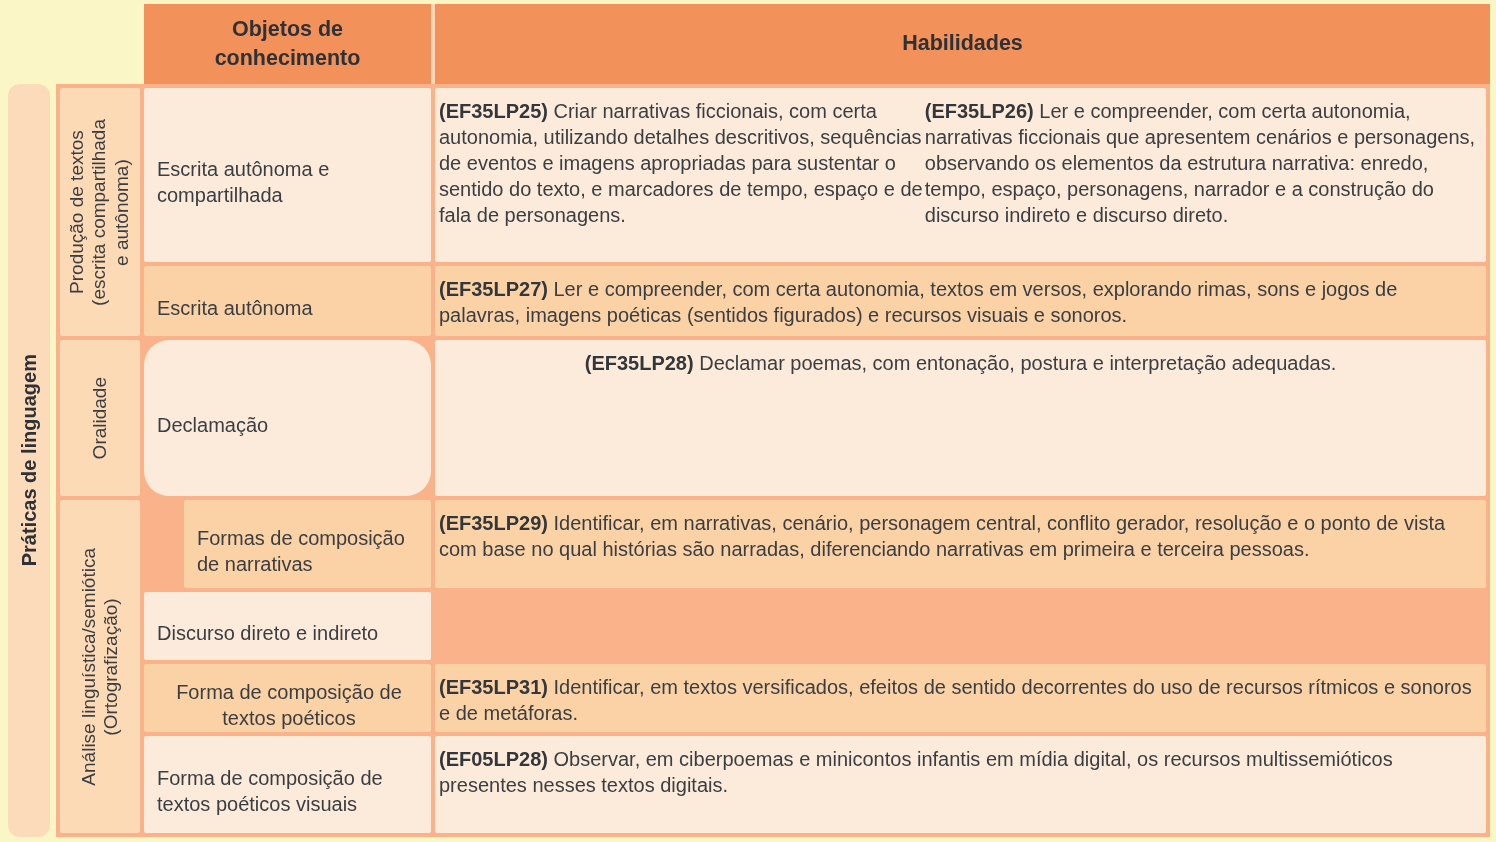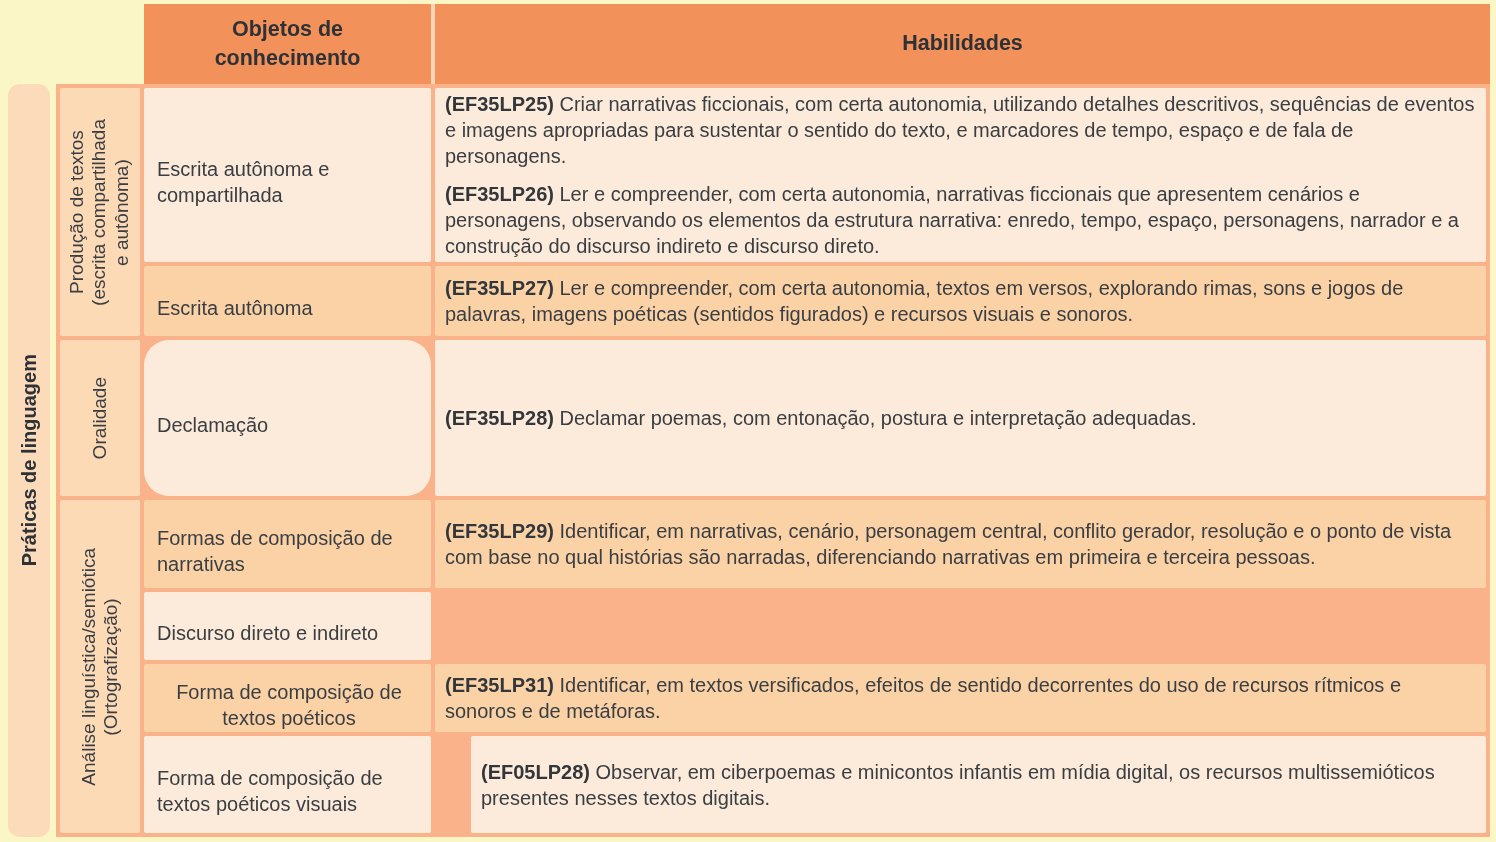--- a/index.html
+++ b/index.html
@@ -89,22 +89,22 @@
   }
   .cell-object{
     display:flex;align-items:center;
     padding:21px 10px 8px 13px;
     box-sizing:border-box;
     font-size:20px;
     line-height:1.3;
     overflow:hidden;
   }
   .cell-skills{
-    display:flex;flex-direction:column;justify-content:center;
-    padding:4px 10px;
+    display:flex;flex-direction:row;justify-content:center;
+    padding:4px 4px;
     box-sizing:border-box;
     font-size:20px;
     line-height:1.3;
     overflow:hidden;
   }
   .cell-skills p{margin:6px 0;}
   .cell-skills b{color:#33373c;}
 </style>
 </head>
 <body>
@@ -149,37 +149,37 @@
         <div class="cell cell-object" style="grid-area: 3 / 2; border-radius: 25px;">
     <span>Declamação</span>
   </div>
         <div class="cell cell-skills" style="grid-area: 3 / 3;">
           <p><b>(EF35LP28)</b> Declamar poemas, com entonação, postura e interpretação adequadas.</p>
         </div>
         <div class="cell cell-group" style="grid-area: 4 / 1 / span 4 / 2;">
     <div class="vtext">Análise linguística/semiótica
 (Ortografização)</div>
   </div>
-        <div class="cell cell-object peach" style="grid-area: 4 / 2;">
+        <div class="cell cell-object peach" style="grid-area: 4 / 2; margin-left: 40px;">
     <span>Formas de composição de narrativas</span>
   </div>
         <div class="cell cell-skills peach" style="grid-area: 4 / 3;">
           <p><b>(EF35LP29)</b> Identificar, em narrativas, cenário, personagem central, conflito gerador, resolução e o ponto de vista com base no qual histórias são narradas, diferenciando narrativas em primeira e terceira pessoas.</p>
         </div>
         <div class="cell cell-object" style="grid-area: 5 / 2;">
     <span>Discurso direto e indireto</span>
   </div>
         <div class="cell cell-object peach" style="grid-area: 6 / 2; text-align: center;">
     <span>Forma de composição de textos poéticos</span>
   </div>
         <div class="cell cell-skills peach" style="grid-area: 6 / 3;">
           <p><b>(EF35LP31)</b> Identificar, em textos versificados, efeitos de sentido decorrentes do uso de recursos rítmicos e sonoros e de metáforas.</p>
         </div>
         <div class="cell cell-object" style="grid-area: 7 / 2; justify-content: center;">
     <span>Forma de composição de textos poéticos visuais</span>
   </div>
-        <div class="cell cell-skills" style="grid-area: 7 / 3; margin-left: 36px;">
+        <div class="cell cell-skills" style="grid-area: 7 / 3;">
           <p><b>(EF05LP28)</b> Observar, em ciberpoemas e minicontos infantis em mídia digital, os recursos multissemióticos presentes nesses textos digitais.</p>
         </div>
       </div>
   </div>
 
 </div>
 
 </body></html>

